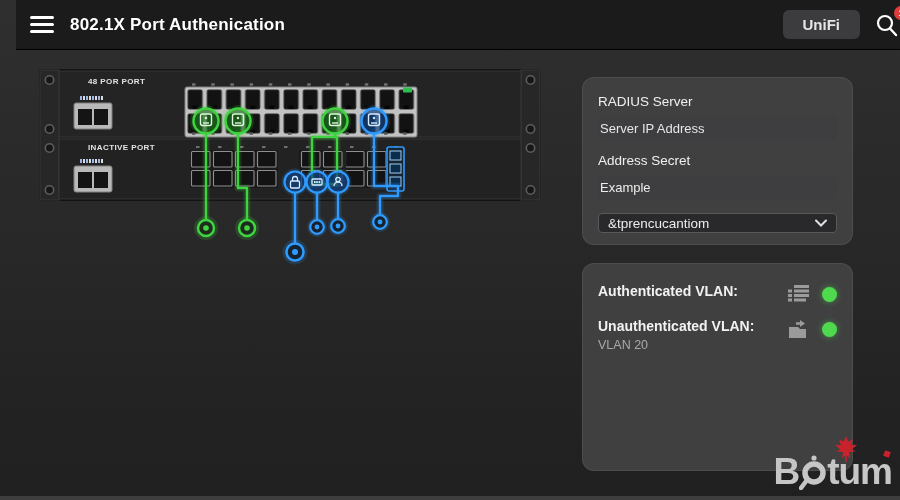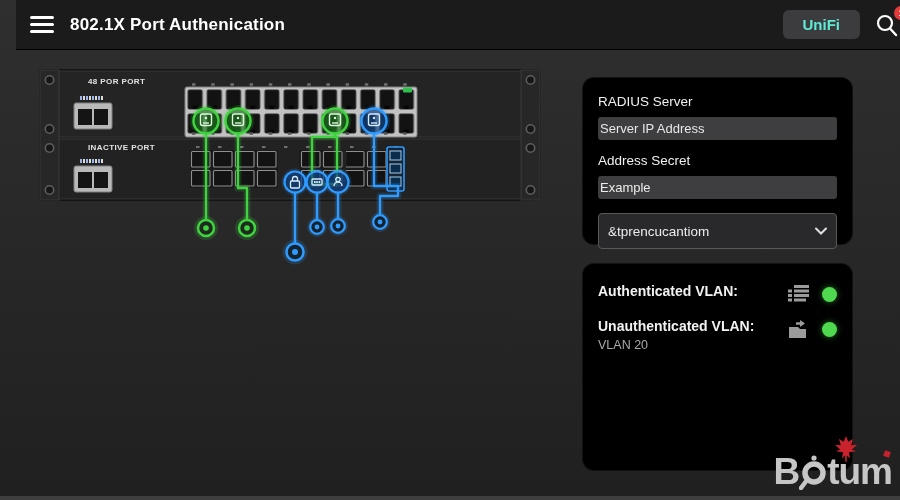--- a/index.html
+++ b/index.html
@@ -13,51 +13,51 @@
   .topbar {
     position:absolute; top:0; left:16px; width:900px; height:50px;
     background:#1b1b1c; border-bottom:1px solid #000;
     display:flex; align-items:center; padding:0 14px; z-index:5;
   }
   .hamburger { width:24px; height:17px; display:flex; flex-direction:column; justify-content:space-between; cursor:pointer; }
   .hamburger span { display:block; height:2.6px; background:#fff; border-radius:1.5px; }
   .app-title { margin-left:16px; font-size:17px; font-weight:600; color:#fff; letter-spacing:.2px; }
   .topbar-right { margin-left:auto; display:flex; align-items:center; gap:14px; }
   .unifi-btn {
-    background:#3c3c3e; border:none; border-radius:6px; color:#5eead4;
+    background:#3c3c3e; border:none; border-radius:6px; color:#e5e5e5;
     font-family:inherit; font-size:15px; font-weight:700; padding:6px 20px; cursor:pointer;
   }
   .search-wrap { position:relative; width:28px; height:30px; cursor:pointer; }
   .search-badge {
     position:absolute; top:-4px; right:-6px; min-width:14px; height:14px; border-radius:8px;
     background:var(--badge-red,#e23b3b); color:#fff; font-size:9px; font-weight:700;
     display:flex; align-items:center; justify-content:center; padding:0 3px;
   }
   
   .diagram-svg { position:absolute; left:35px; top:66px; z-index:1; }
   .rack-label { font-size:8px; font-weight:700; fill:#e2e2e2; letter-spacing:.4px; font-family:"Liberation Sans",sans-serif; }
   .wg { stroke:var(--green,#3fd43f); } .wb { stroke:var(--blue,#2f9bff); }
   .fg { fill:var(--green,#3fd43f); }  .fb { fill:var(--blue,#2f9bff); }
   .wire { fill:none; stroke-width:2.4; stroke-linecap:round; stroke-linejoin:round; }
   .wire-glow { fill:none; stroke-width:7; opacity:.18; stroke-linecap:round; stroke-linejoin:round; }
   
   .card {
-    position:absolute; left:582px; width:271px; background:#000000;
+    position:absolute; left:582px; width:271px; background:#404040;
     border:1px solid rgba(255,255,255,.07); border-radius:12px; z-index:2;
   }
   .card-radius { top:77px; height:168px; padding:16px 15px; }
   .card-vlan { top:263px; height:208px; padding:19px 15px; }
   .field-label { font-size:13.5px; color:#f0f0f0; margin-bottom:8px; }
   .text-input {
     width:100%; height:23px; background:#3e3e40; border:none; border-radius:3px;
     color:#ececec; font-family:inherit; font-size:13px; padding:0 2px; margin-bottom:13px;
   }
   .text-input::placeholder { color:#e6e6e6; opacity:1; }
   .select-box {
-    width:100%; height:36px; background:#29292b; border:1px solid #59595b; border-radius:4px;
+    width:100%; height:20px; background:#29292b; border:1px solid #59595b; border-radius:4px;
     display:flex; align-items:center; justify-content:space-between; padding:0 9px;
     color:#ececec; font-size:13.5px; cursor:pointer; margin-top:1px;
   }
   .vlan-row { display:flex; align-items:flex-start; margin-bottom:15px; }
   .vlan-text { flex:1; }
   .vlan-label { font-size:14px; font-weight:600; color:#f2f2f2; }
   .vlan-value { font-size:12.5px; color:#a9a9a9; margin-top:4px; }
   .vlan-right { display:flex; align-items:center; gap:12px; margin-top:2px; }
   .status-dot { width:15px; height:15px; border-radius:50%; background:var(--status-green,#4fd94f); box-shadow:0 0 6px rgba(80,220,80,.5); }
   

